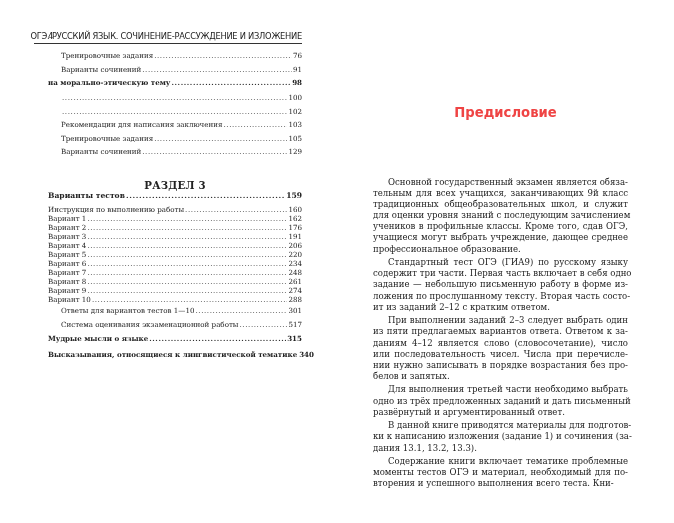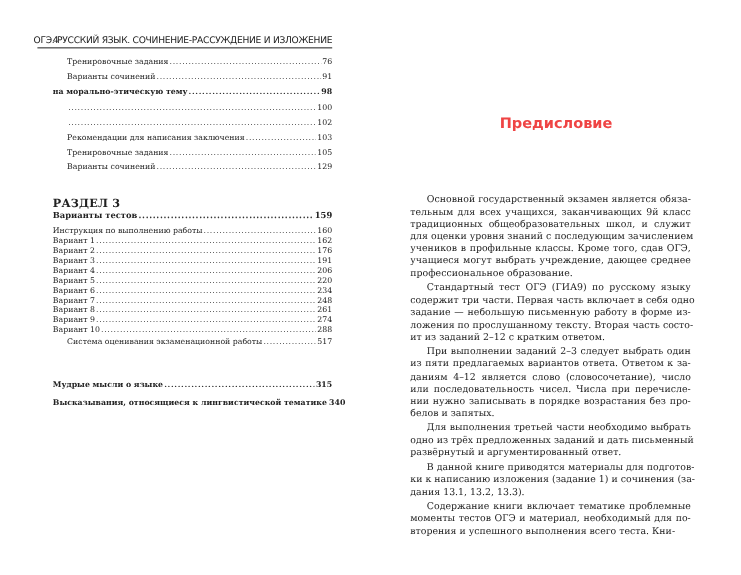--- a/index.html
+++ b/index.html
@@ -9,21 +9,21 @@
   .page-right { left: 337px; width: 337px; }
 
   
   .run-head { position: absolute; left: 34px; top: 29px; width: 268px; height: 14px;
     border-bottom: 1px solid #333; font-family: "DejaVu Sans", sans-serif; font-size: 8.3px;
     letter-spacing: -0.25px; color: #222; }
   .run-head .pnum { position: absolute; left: 14px; top: 2px; }
   .run-head .rtitle { position: absolute; right: 0; top: 2px; white-space: nowrap; }
 
   
-  .toc { position: absolute; left: 48px; width: 254px; font-family: "DejaVu Serif", serif; color: #222; }
+  .toc { position: absolute; left: 48px; width: 254px; font-family: "DejaVu Serif", serif; color: #222; text-align: center; }
   .toc-row { display: flex; align-items: baseline; font-size: 7.1px; line-height: 9px; white-space: nowrap; }
   .toc-row .lbl { flex: 0 0 auto; }
   .toc-row .dots { flex: 1 1 auto; overflow: hidden; margin: 0 1px; letter-spacing: 0.6px; color: #333; }
   .toc-row .dots::before { content: "......................................................................................................................................................................"; }
   .toc-row .pg { flex: 0 0 auto; }
   .toc-row.indent { padding-left: 13px; }
   .toc-row.bold { font-weight: bold; }
   .toc-row.spaced { line-height: 13.5px; }
   .toc-head-line { font-size: 7.1px; line-height: 9px; font-weight: bold; white-space: nowrap; }
   .section-title { font-family: "DejaVu Serif", serif; font-weight: bold; font-size: 10.2px; line-height: 12px; letter-spacing: 0.2px; }
@@ -153,28 +153,33 @@
           <span class="pg">274</span>
         </div>
         <div class="toc-row">
           <span class="lbl">Вариант 10</span>
           <span class="dots"></span>
           <span class="pg">288</span>
         </div>
       </div>
     <div id="s3-sub">
         <div class="toc-row indent spaced">
+          <span class="lbl">Ответы для вариантов тестов 1—10</span>
+          <span class="dots"></span>
+          <span class="pg">301</span>
+        </div>
+        <div class="toc-row indent spaced">
           <span class="lbl">Система оценивания экзаменационной работы</span>
           <span class="dots"></span>
           <span class="pg">517</span>
         </div>
       </div>
   </div>
 
-  <div class="toc" style="top:345px;">
+  <div class="toc" style="top:334px;">
     <div class="toc-row bold">
       <span class="lbl">Мудрые мысли о языке</span>
         <span class="dots"></span>
         <span class="pg">315</span>
     </div>
     <div style="height:7px;"></div>
     <div class="toc-row bold">
       <span class="lbl">Высказывания, относящиеся к лингвистической тематике</span>
         <span class="dots"></span>
         <span class="pg">340</span>

